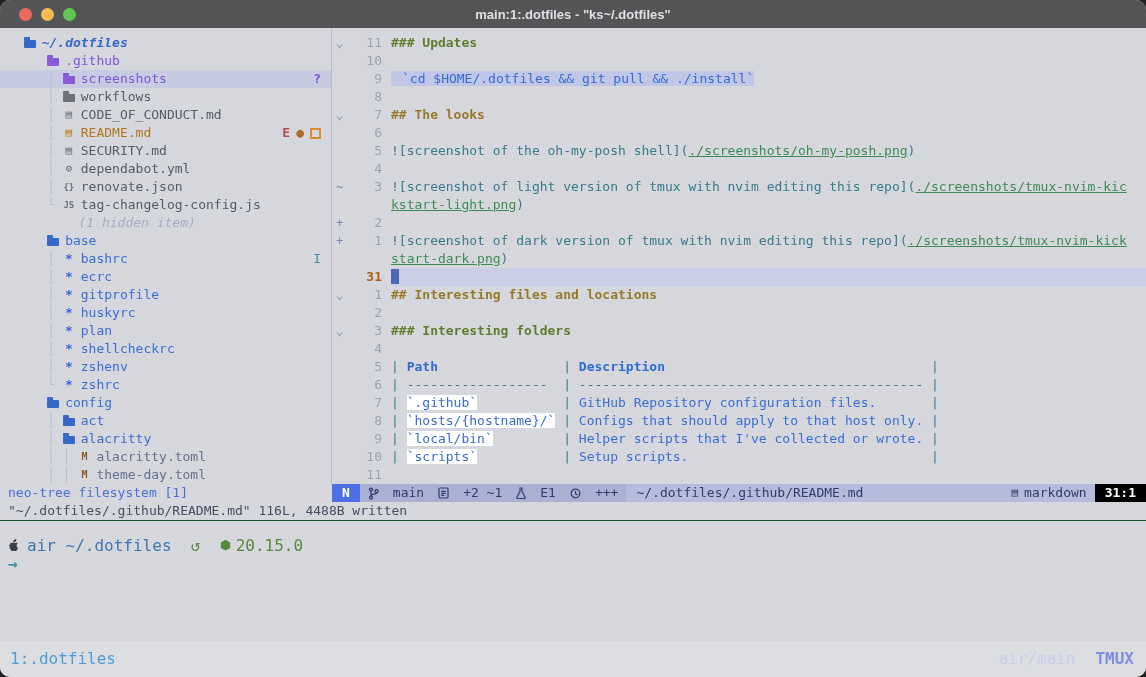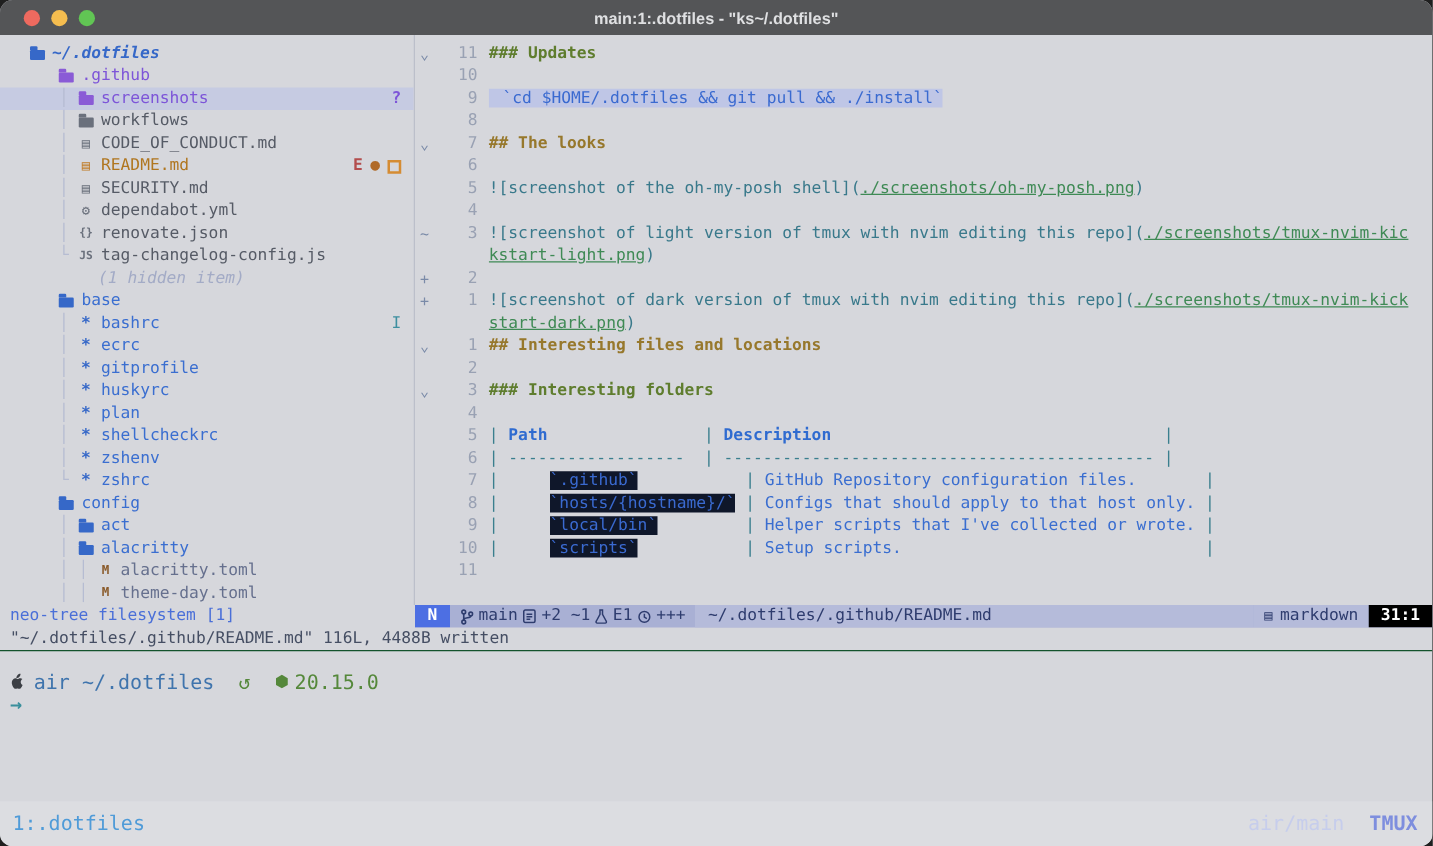--- a/index.html
+++ b/index.html
@@ -55,32 +55,32 @@
   .num{width:30px;text-align:right;color:#99a1b3;margin-right:9px;flex:none;}
   .num.cur{color:#ad5f17;font-weight:bold;}
   .etext{flex:1;overflow:hidden;}
   .eline.cur .etext{background:#c9cee6;}
   .cursorblock{display:inline-block;width:8px;height:15px;background:#4f66b0;vertical-align:-3px;}
   .seg-h3{color:#5f7d2e;font-weight:bold;}
   .seg-h2{color:#97782c;font-weight:bold;}
   .seg-body{color:#39798b;}
   .seg-link{color:#3f8a55;text-decoration:underline;}
   .seg-codeline{color:#3a6ad0;background:#bfc6e6;padding-left:11px;}
-  .seg-code{color:#3a6ad0;background:#0f172a;margin-left:33px;}
+  .seg-code{color:#3a6ad0;background:#ffffff;}
   .seg-pipe{color:#3a7f8e;}
   .seg-thead{color:#2f6bd0;font-weight:bold;}
   .seg-desc{color:#3a6ed0;}
   .seg-dash{color:#3a7f8e;}
   .seg-plain{color:#39798b;}
   
   .status-row{height:18px;display:flex;font-size:13px;line-height:18px;flex:none;}
   .nt-status{width:332px;box-sizing:border-box;color:#4a6fd8;padding-left:8px;background:#d6d7dc;flex:none;}
   .vim-status{flex:1;display:flex;background:#a9b0d4;color:#2e3c6e;overflow:hidden;}
   .seg-mode{background:#4d6fe3;color:#ffffff;font-weight:bold;padding:0 10px;flex:none;}
-  .seg-git{padding:0 8px;display:flex;gap:4px;align-items:center;flex:none;}
+  .seg-git{padding:0 8px;display:flex;gap:14px;align-items:center;flex:none;}
   .seg-pathbar{background:#b5bbda;flex:1;padding:0 10px;overflow:hidden;}
   .seg-ft{background:#b5bbda;padding:0 8px;display:flex;gap:6px;align-items:center;flex:none;}
   .seg-pos{background:#000000;color:#ffffff;font-weight:bold;padding:0 10px;flex:none;}
   .sicon{flex:none;display:inline-flex;align-items:center;}
   .ft-icon{color:#2e3c6e;font-size:11px;}
   
   .cmdline{height:18px;line-height:18px;font-size:13px;color:#454e63;padding-left:8px;white-space:pre;flex:none;}
   .shell{flex:1;border-top:1px solid #14532d;padding:15px 0 0 8px;font-size:16px;}
   .promptline{height:18px;display:flex;align-items:center;white-space:pre;}
   .p-user,.p-path{color:#3f74ad;}
@@ -147,20 +147,21 @@
             <div class="eline"><span class="mark"></span><span class="num">8</span><span class="etext"></span></div>
             <div class="eline"><span class="mark">⌄</span><span class="num">7</span><span class="etext"><span class="seg-h2">## The looks</span></span></div>
             <div class="eline"><span class="mark"></span><span class="num">6</span><span class="etext"></span></div>
             <div class="eline"><span class="mark"></span><span class="num">5</span><span class="etext"><span class="seg-body">![screenshot of the oh-my-posh shell](</span><span class="seg-link">./screenshots/oh-my-posh.png</span><span class="seg-body">)</span></span></div>
             <div class="eline"><span class="mark"></span><span class="num">4</span><span class="etext"></span></div>
             <div class="eline"><span class="mark">~</span><span class="num">3</span><span class="etext"><span class="seg-body">![screenshot of light version of tmux with nvim editing this repo](</span><span class="seg-link">./screenshots/tmux-nvim-kic</span></span></div>
             <div class="eline"><span class="mark"></span><span class="num"></span><span class="etext"><span class="seg-link">kstart-light.png</span><span class="seg-body">)</span></span></div>
             <div class="eline"><span class="mark">+</span><span class="num">2</span><span class="etext"></span></div>
             <div class="eline"><span class="mark">+</span><span class="num">1</span><span class="etext"><span class="seg-body">![screenshot of dark version of tmux with nvim editing this repo](</span><span class="seg-link">./screenshots/tmux-nvim-kick</span></span></div>
             <div class="eline"><span class="mark"></span><span class="num"></span><span class="etext"><span class="seg-link">start-dark.png</span><span class="seg-body">)</span></span></div>
+            <div class="eline cur"><span class="mark"></span><span class="num cur">31</span><span class="etext"><span class="cursorblock"></span></span></div>
             <div class="eline"><span class="mark">⌄</span><span class="num">1</span><span class="etext"><span class="seg-h2">## Interesting files and locations</span></span></div>
             <div class="eline"><span class="mark"></span><span class="num">2</span><span class="etext"></span></div>
             <div class="eline"><span class="mark">⌄</span><span class="num">3</span><span class="etext"><span class="seg-h3">### Interesting folders</span></span></div>
             <div class="eline"><span class="mark"></span><span class="num">4</span><span class="etext"></span></div>
             <div class="eline"><span class="mark"></span><span class="num">5</span><span class="etext"><span class="seg-pipe">| </span><span class="seg-thead">Path</span><span class="seg-plain">               </span><span class="seg-pipe"> | </span><span class="seg-thead">Description</span><span class="seg-plain">                                 </span><span class="seg-pipe"> |</span></span></div>
             <div class="eline"><span class="mark"></span><span class="num">6</span><span class="etext"><span class="seg-pipe">| </span><span class="seg-dash">------------------</span><span class="seg-plain"> </span><span class="seg-pipe"> | </span><span class="seg-dash">--------------------------------------------</span><span class="seg-pipe"> |</span></span></div>
             <div class="eline"><span class="mark"></span><span class="num">7</span><span class="etext"><span class="seg-pipe">| </span><span class="seg-code">`.github`</span><span class="seg-plain">          </span><span class="seg-pipe"> | </span><span class="seg-desc">GitHub Repository configuration files.</span><span class="seg-plain">      </span><span class="seg-pipe"> |</span></span></div>
             <div class="eline"><span class="mark"></span><span class="num">8</span><span class="etext"><span class="seg-pipe">| </span><span class="seg-code">`hosts/{hostname}/`</span><span class="seg-pipe"> | </span><span class="seg-desc">Configs that should apply to that host only.</span><span class="seg-pipe"> |</span></span></div>
             <div class="eline"><span class="mark"></span><span class="num">9</span><span class="etext"><span class="seg-pipe">| </span><span class="seg-code">`local/bin`</span><span class="seg-plain">        </span><span class="seg-pipe"> | </span><span class="seg-desc">Helper scripts that I've collected or wrote.</span><span class="seg-pipe"> |</span></span></div>
             <div class="eline"><span class="mark"></span><span class="num">10</span><span class="etext"><span class="seg-pipe">| </span><span class="seg-code">`scripts`</span><span class="seg-plain">          </span><span class="seg-pipe"> | </span><span class="seg-desc">Setup scripts.</span><span class="seg-plain">                              </span><span class="seg-pipe"> |</span></span></div>

